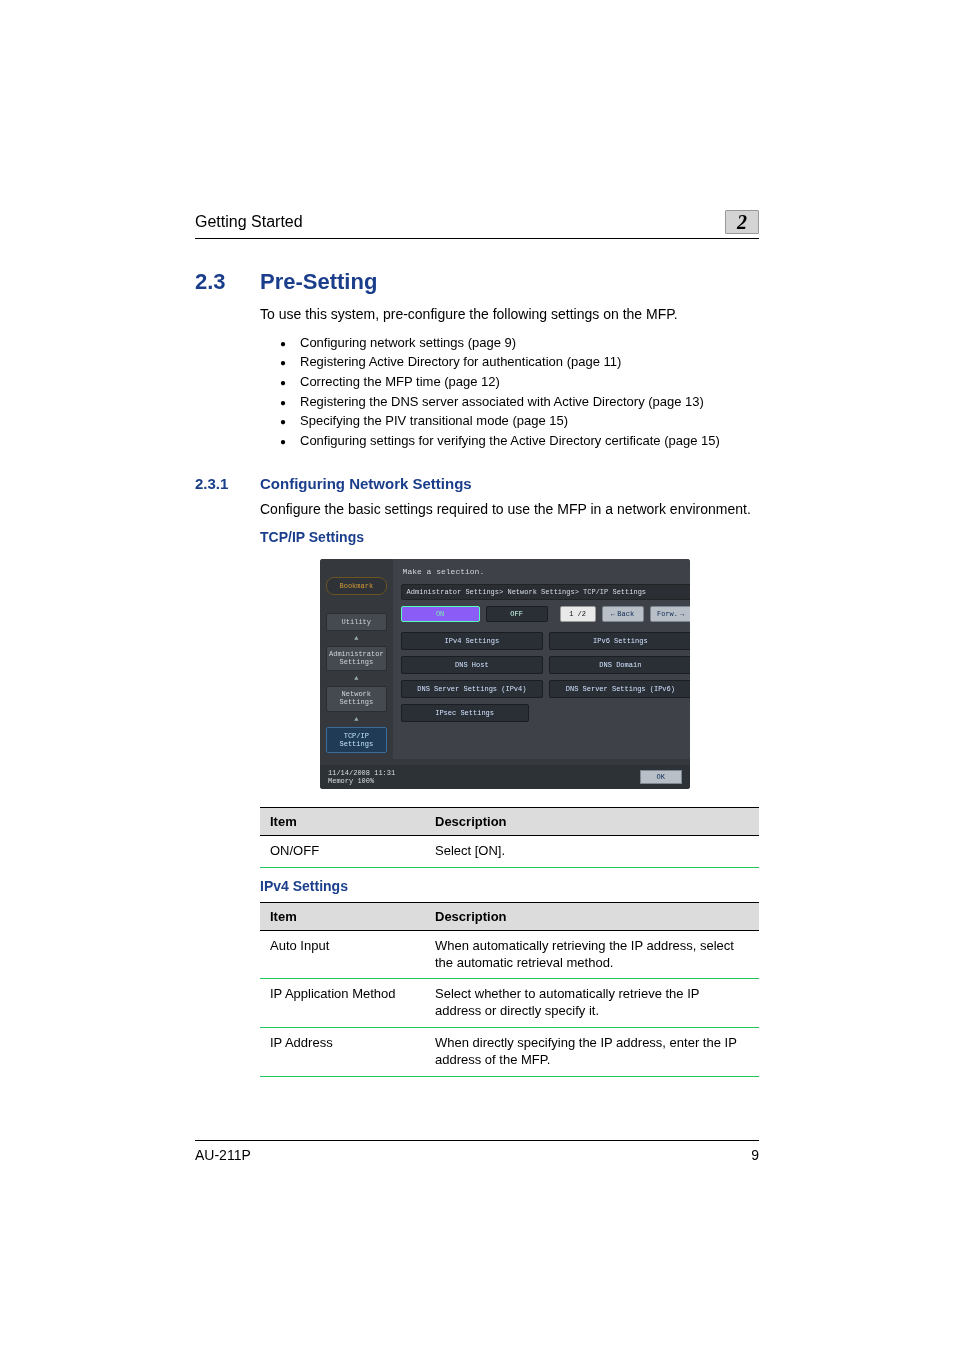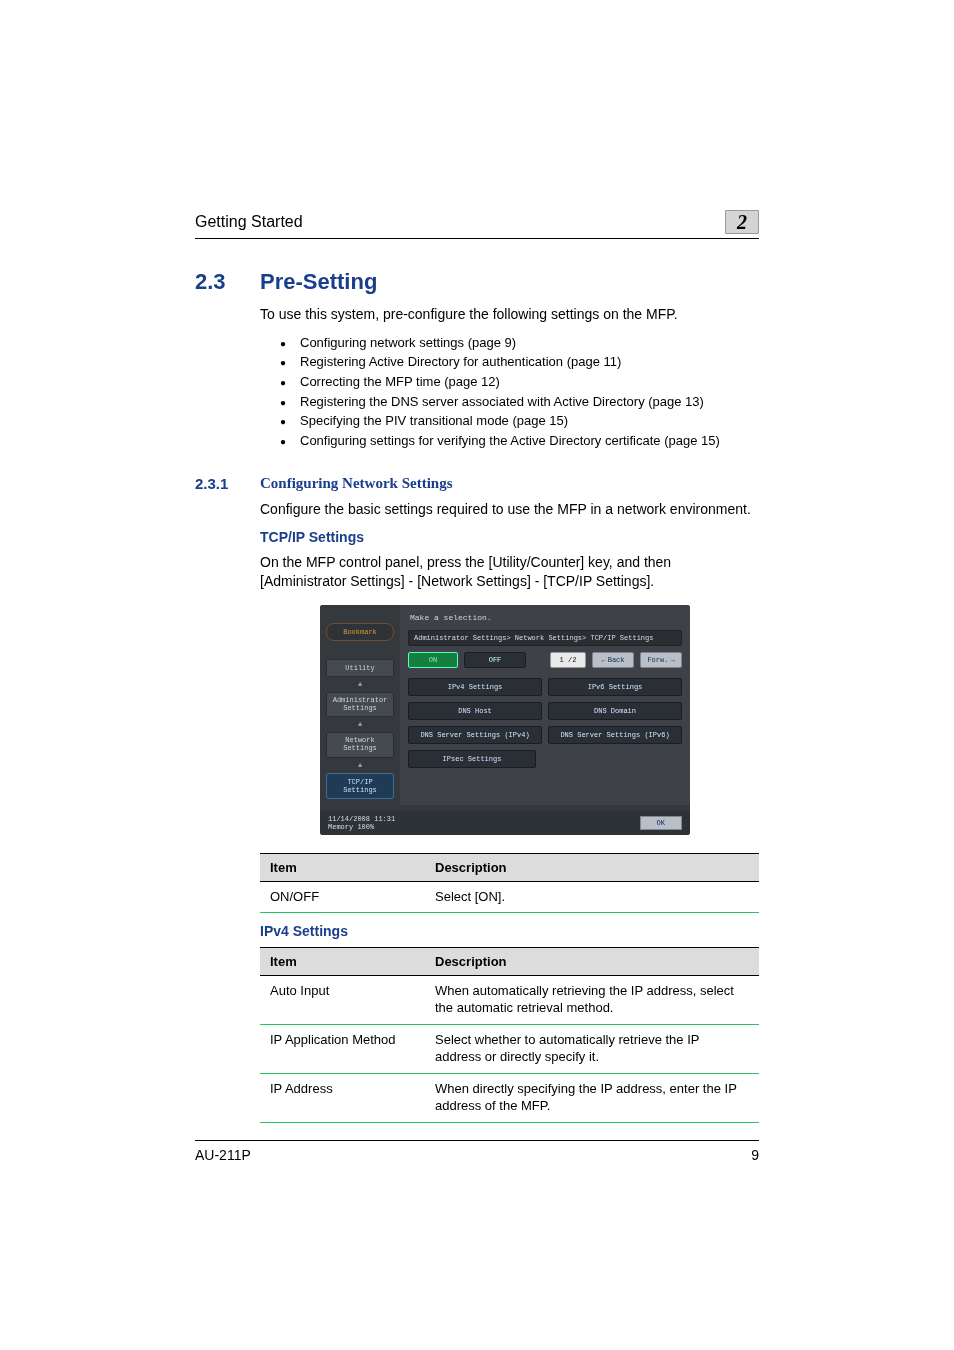--- a/index.html
+++ b/index.html
@@ -41,42 +41,42 @@
     }
     .h1-num { width: 45px; font-size: 22px; font-weight: bold; color: #1a3e8b; }
     .h1-title { font-size: 22px; font-weight: bold; color: #1a3e8b; }
     .body-block { margin-left: 65px; }
     .para { font-size: 14px; line-height: 1.35; margin-bottom: 10px; }
     ul.bullets { list-style: none; margin: 0 0 20px 20px; }
     ul.bullets li { font-size: 13px; line-height: 1.35; position: relative; padding-left: 20px; margin: 2px 0; }
     ul.bullets li::before { content: "●"; position: absolute; left: 0; font-size: 10px; top: 3px; }
     .h2-row { display: flex; gap: 20px; margin: 26px 0 8px 0; }
     .h2-num { width: 45px; font-size: 15px; font-weight: bold; color: #1a3e8b; font-family: Arial; }
-    .h2-title { font-size: 15px; font-weight: bold; color: #1a3e8b; font-family: Liberation Serif, serif; }
+    .h2-title { font-size: 15px; font-weight: bold; color: #1a3e8b; }
     .h3 { font-size: 14px; font-weight: bold; color: #1a3e8b; margin: 10px 0 8px 0; }
 
     
     .panel-wrap { margin: 14px 0 18px 60px; }
     .panel {
       width: 370px;
       background: #35383c;
       color: #d8dde2;
       font-family: "Courier New", monospace;
       font-size: 8px;
       border-radius: 3px;
       overflow: hidden;
     }
     .panel-row { display: flex; }
     .panel-side { width: 80px; background: #35383c; padding: 18px 6px 6px 6px; display: flex; flex-direction: column; gap: 4px; }
     .panel-main { flex: 1; background: #3e4248; padding: 6px 8px 0 8px; position: relative; }
     .panel-instr { color: #cfd4d9; margin: 2px 0 8px 2px; font-size: 8px; }
     .crumb-bar { background: #2a2e33; border: 1px solid #222; padding: 3px 5px; font-size: 7px; border-radius: 2px; margin-bottom: 6px; }
     .ctrl-row { display: flex; gap: 6px; align-items: center; margin-bottom: 10px; }
     .pbtn { background: #2a2f35; border: 1px solid #1a1d21; color: #cfe; font-size: 7px; padding: 3px 0; text-align: center; border-radius: 2px; }
-    .pbtn.on { width: 50px; background: #15803d; border: 1px solid #5fb; color: #7df0b0; }
+    .pbtn.on { width: 79px; background: #8b5cf6; border: 1px solid #5fb; color: #7df0b0; }
     .pbtn.off { width: 62px; }
     .pager { width: 36px; background: #e9e9e9; color: #111; border: 1px solid #999; }
     .pnav { width: 42px; background: #b8bfc6; color: #0c2a55; border: 1px solid #7e8892; display:flex; align-items:center; justify-content:center; gap:2px; }
     .grid2 { display: grid; grid-template-columns: 1fr 1fr; gap: 6px; margin-bottom: 6px; }
     .tile { background: #2a2f35; border: 1px solid #1a1d21; color: #cfe3ff; padding: 4px 6px; font-size: 7px; border-radius: 2px; text-align: center; position: relative; }
     .tile-half { width: 128px; }
     .panel-footer { display: flex; justify-content: space-between; align-items: center; background: #2d3237; padding: 4px 8px; font-size: 7px; margin-top: 6px; }
     .panel-footer .ok { background: #b8bfc6; color: #0c2a55; border: 1px solid #7e8892; padding: 2px 16px; border-radius: 0; }
     .side-chip { background: #444a50; border: 1px solid #2a2e33; color: #cfd4d9; text-align: center; font-size: 7px; padding: 4px 2px; border-radius: 2px; }
     .side-chip.bookmark { color: #d49a32; border-color: #6b5322; background: #2f3338; border-radius: 8px; }
@@ -123,21 +123,20 @@
   </ul>
 </div>
 
 <div class="h2-row">
   <div class="h2-num">2.3.1</div>
   <div class="h2-title">Configuring Network Settings</div>
 </div>
 <div class="body-block">
   <p class="para">Configure the basic settings required to use the MFP in a network environment.</p>
   <div class="h3">TCP/IP Settings</div>
-  <p class="para">On the MFP control panel, press the [Utility/Counter] key, and then [Administrator Settings] - [Network Settings] - [TCP/IP Settings].</p>
 
   <div class="panel-wrap">
     <div class="panel">
       <div class="panel-row">
         <div class="panel-side">
           <div class="side-chip bookmark">Bookmark</div>
           <div style="height:10px"></div>
           <div class="side-chip">Utility</div>
           <div class="side-sep">▲</div>
           <div class="side-chip" style="line-height:1.1">Administrator Settings</div>

